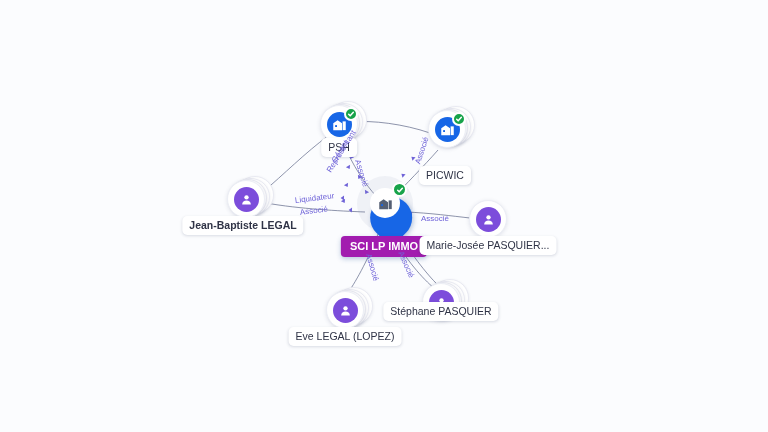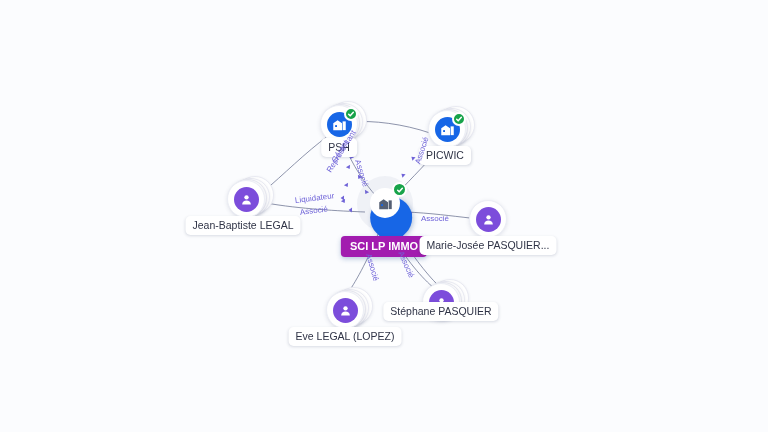--- a/index.html
+++ b/index.html
@@ -252,37 +252,37 @@
               </svg>
             </div>
             <div class="badge-check">
               <svg width="8" height="8" viewBox="0 0 24 24" fill="none" stroke="#ffffff" stroke-width="4.5" stroke-linecap="round" stroke-linejoin="round">
                 <path d="M5 13l4.5 4.5L19 7"></path>
               </svg>
             </div>
           </div>
         </div>
       </div>
-      <div class="node-label" style="left: 445px; top: 146px; text-align: center;">PICWIC</div>
+      <div class="node-label" style="left: 445px; top: 166px; text-align: center;">PICWIC</div>
       <div class="node" style="left: 246px; top: 199px;">
         <div class="node-stack" style="width: 36px; height: 36px;">
           <div class="stack-card c1"></div>
           <div class="stack-card c2"></div>
           <div class="stack-card c3"></div>
           <div class="avatar-shell">
             <div class="avatar-disc person">
               <svg width="13" height="13" viewBox="0 0 24 24" fill="#ffffff">
                 <circle cx="12" cy="8" r="4"></circle>
                 <path d="M4 21c0-4.4 3.6-7 8-7s8 2.6 8 7z"></path>
               </svg>
             </div>
           </div>
         </div>
       </div>
-      <div class="node-label" style="left: 243px; top: 216px;">Jean-Baptiste LEGAL</div>
+      <div class="node-label" style="left: 243px; top: 216px; font-weight: bold;">Jean-Baptiste LEGAL</div>
       <div class="node" style="left: 385px; top: 212px;">
         <div class="node-stack">
           <div class="pin-wrap">
             <div class="pin-halo"></div>
             <div class="pin-body"></div>
             <div class="pin-hole">
               <svg width="15" height="15" viewBox="0 0 24 24" fill="#555f73">
                 <path d="M2 21V10l7-5 7 5v11H2z"></path>
                 <rect x="17" y="7" width="5" height="14"></rect>
                 <rect x="5" y="13" width="3" height="3" fill="#1766e6"></rect>

